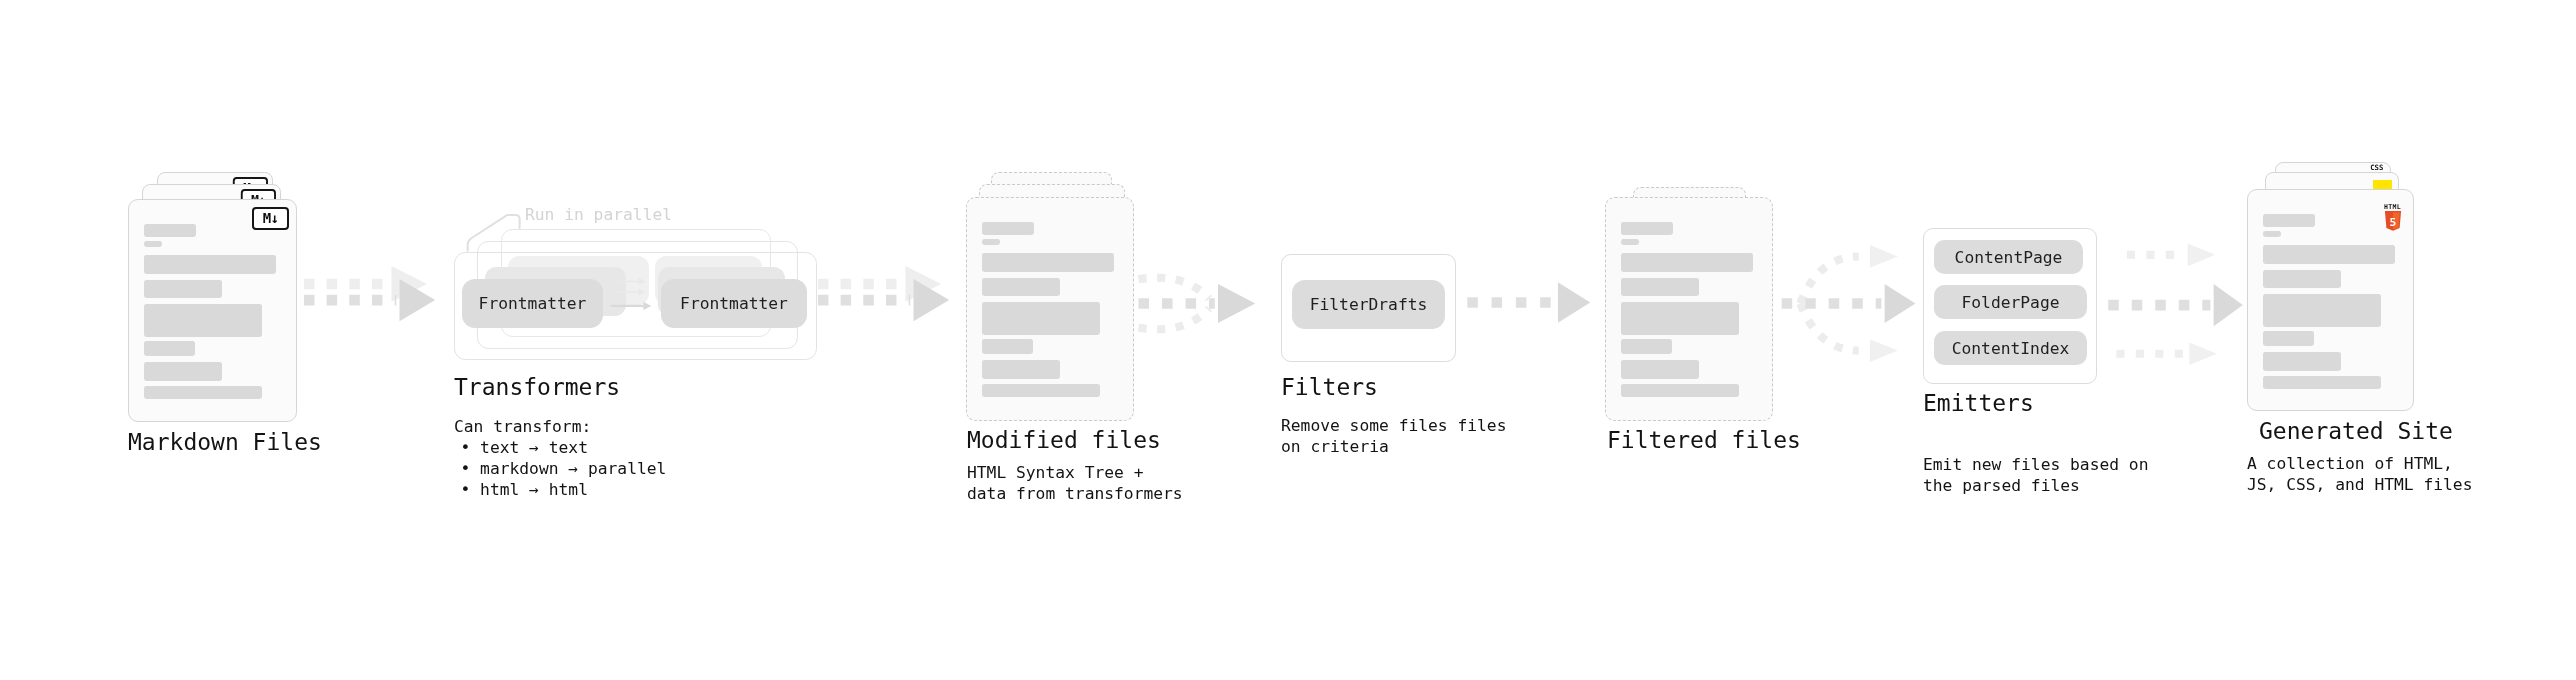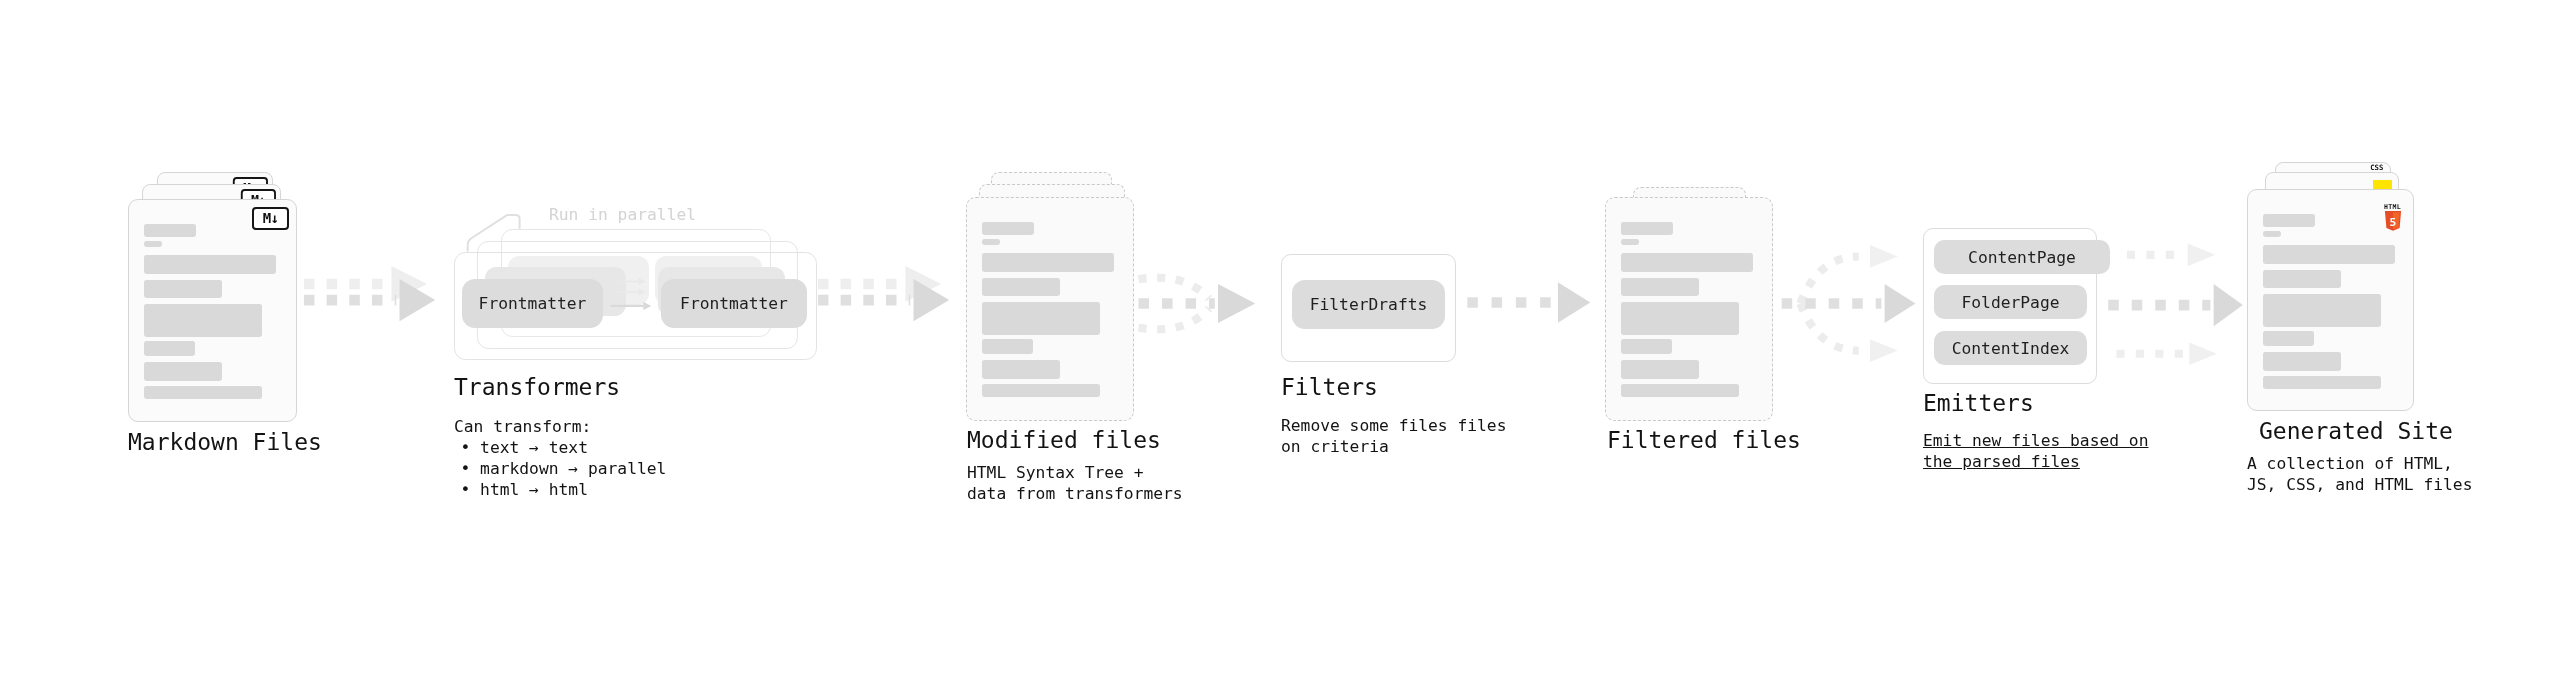--- a/index.html
+++ b/index.html
@@ -78,21 +78,21 @@
   </svg>
 
   <div>
     <div class="container-box" style="left:501px;top:229px;width:268px;height:106px;border-color:#e7e7e7;"></div>
     <div class="container-box" style="left:477px;top:241px;width:319px;height:106px;border-color:#e5e5e5;"></div>
     <div class="container-box" style="left:454px;top:252px;width:361px;height:106px;"></div>
 
     <svg class="abs" style="left:462px;top:205px;" width="73" height="54" viewBox="0 0 90 66">
       <path d="M7,56 L7,49 Q7,44 11,41 L56,12 L66,12 Q71,12 71,17 L71,28" fill="none" stroke="#e0e0e0" stroke-width="2.5" stroke-linecap="round" stroke-linejoin="round"></path>
     </svg>
-    <div class="note" style="left:525px;top:205px;margin-left:24px;">Run in parallel</div>
+    <div class="note" style="left:525px;top:205px;">Run in parallel</div>
 
     <div class="ghost" style="left:508px;top:256px;width:141px;height:49px;background:#f0f0f0;"></div>
     <div class="ghost" style="left:485px;top:267px;width:141px;height:49px;background:#e7e7e7;"></div>
     <div class="pillbtn" style="left:462px;top:279px;width:141px;height:49px;">Frontmatter</div>
 
     <div class="ghost" style="left:655px;top:256px;width:107px;height:49px;background:#f0f0f0;"></div>
     <div class="ghost" style="left:658px;top:267px;width:127px;height:49px;background:#e7e7e7;"></div>
     <div class="pillbtn" style="left:661px;top:279px;width:146px;height:49px;">Frontmatter</div>
 
     <svg class="abs" style="left:609px;top:275px;" width="49" height="39" viewBox="0 0 60 48">
@@ -185,25 +185,25 @@
     <path d="M30,88 Q52,30 102,30" fill="none" stroke="#ececec" stroke-width="10" stroke-dasharray="10 13"></path>
     <polygon points="116,16 150,30 116,44" fill="#f0f0f0"></polygon>
     <path d="M30,88 Q52,146 102,146" fill="none" stroke="#ececec" stroke-width="10" stroke-dasharray="10 13"></path>
     <polygon points="116,132 150,146 116,160" fill="#f0f0f0"></polygon>
     <line x1="7" y1="88" x2="130" y2="88" stroke="#dfdfdf" stroke-width="13" stroke-dasharray="13 16"></line>
     <polygon points="134,64 172,88 134,112" fill="#d9d9d9"></polygon>
   </svg>
 
   <div>
     <div class="container-box" style="left:1923px;top:228px;width:172px;height:154px;border-color:#dcdcdc;border-radius:9.8px;"></div>
-    <div class="pillbtn" style="left:1934px;top:240px;width:176px;height:34px;border-radius:10.6px;">ContentPage</div>
+    <div class="pillbtn" style="left:1934px;top:240px;width:149px;height:34px;border-radius:10.6px;">ContentPage</div>
     <div class="pillbtn" style="left:1934px;top:285px;width:153px;height:34px;border-radius:10.6px;">FolderPage</div>
     <div class="pillbtn" style="left:1934px;top:331px;width:153px;height:34px;border-radius:10.6px;">ContentIndex</div>
     <div class="title" style="left:1923px;top:391px;">Emitters</div>
-    <div class="caption" style="left:1923px;top:430px;text-decoration:underline;">
+    <div class="caption" style="left:1923px;top:454px;">
       <span>Emit new files based on</span>
       <span>the parsed files</span>
     </div>
   </div>
 
   <svg class="abs" style="left:2105px;top:232px;" width="150" height="143" viewBox="0 0 185 176">
     <line x1="27" y1="28" x2="98" y2="28" stroke="#eeeeee" stroke-width="10" stroke-dasharray="10 14"></line>
     <polygon points="102,14 136,28 102,42" fill="#f0f0f0"></polygon>
     <line x1="4" y1="90" x2="130" y2="90" stroke="#dfdfdf" stroke-width="13" stroke-dasharray="13 16"></line>
     <polygon points="134,64 170,90 134,116" fill="#d9d9d9"></polygon>

